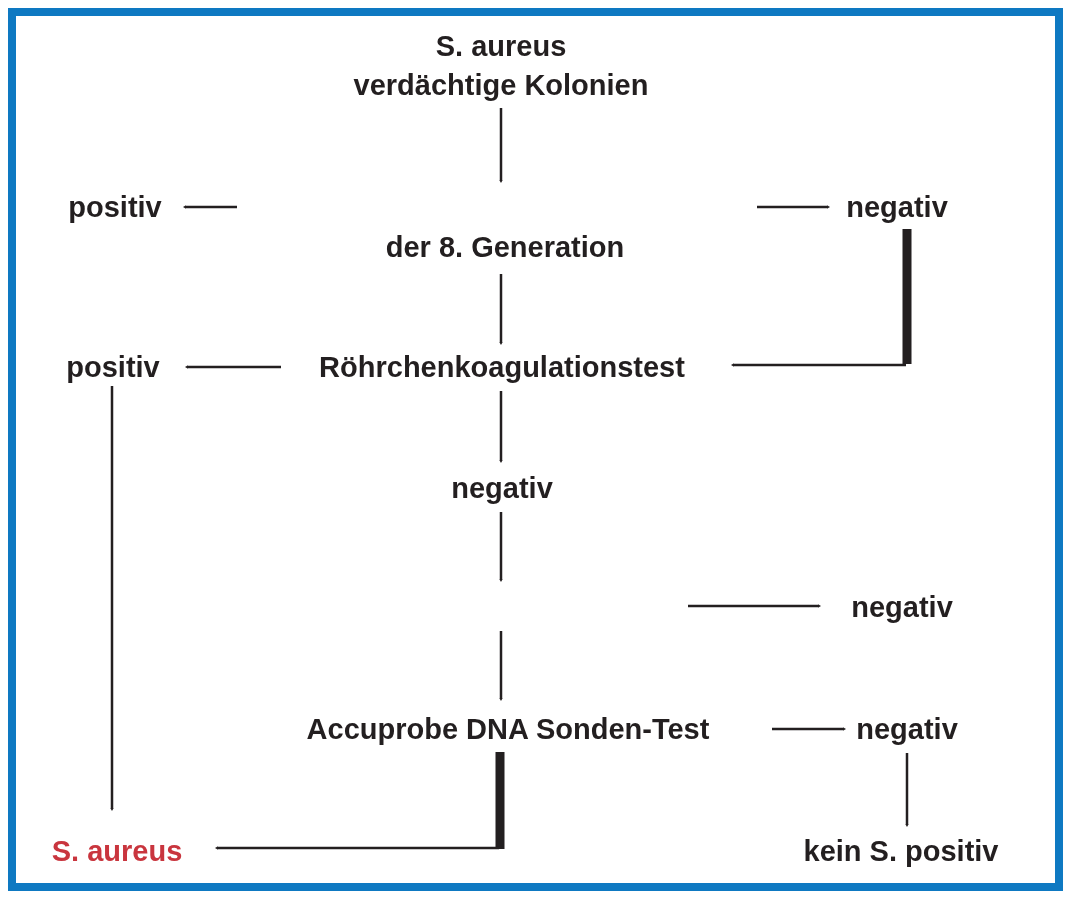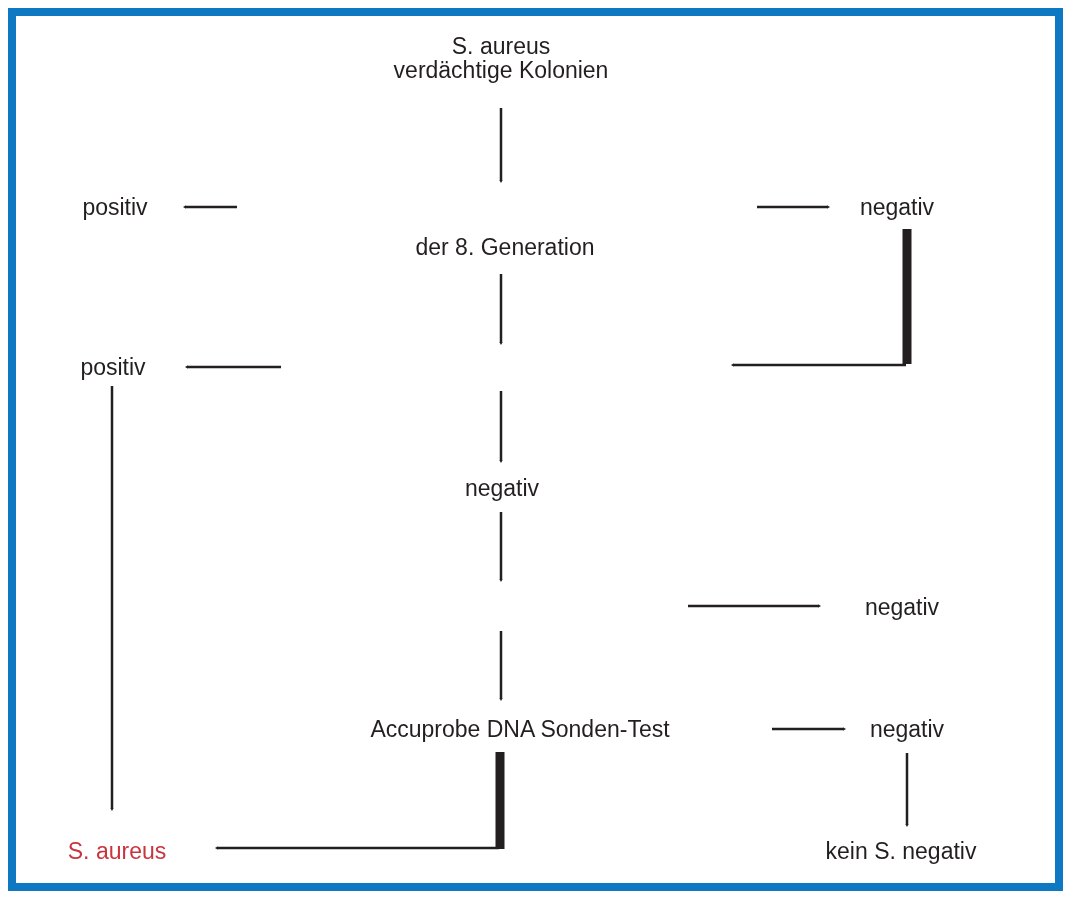--- a/index.html
+++ b/index.html
@@ -18,22 +18,22 @@
     pointer-events: none;
   }
   .arrows {
     position: absolute;
     left: 0; top: 0;
   }
   .label {
     position: absolute;
     transform: translate(-50%, -50%);
     white-space: nowrap;
-    font-weight: normal;
-    font-size: 23px;
+    font-weight: bold;
+    font-size: 29px;
     color: #231f20;
     line-height: 1.1;
   }
   .label.red { color: #c9353e; }
 </style>
 </head>
 <body>
 
 <div class="stage">
 
@@ -73,30 +73,31 @@
     <line x1="500" y1="752" x2="500" y2="849" stroke="#231f20" stroke-width="9"></line>
 
     <line x1="499" y1="848" x2="218" y2="848" stroke="#231f20" stroke-width="2.5" marker-end="url(#chev)"></line>
 
     <line x1="907" y1="753" x2="907" y2="824" stroke="#231f20" stroke-width="2.5" marker-end="url(#chev)"></line>
 
     <line x1="112" y1="386" x2="112" y2="808" stroke="#231f20" stroke-width="2.5" marker-end="url(#chev)"></line>
   </svg>
 
   <div class="label" style="left:501px; top:47px">S. aureus</div>
-  <div class="label" style="left:501px; top:71px">verdächtige Kolonien</div>
+  <div class="label" style="left:501px; top:86px">verdächtige Kolonien</div>
 
   <div class="label" style="left:115px; top:208px">positiv</div>
   <div class="label" style="left:505px; top:248px">der 8. Generation</div>
   <div class="label" style="left:897px; top:208px">negativ</div>
 
   <div class="label" style="left:113px; top:368px">positiv</div>
+  <div class="label" style="left:502px; top:368px">Röhrchenkoagulationstest</div>
   <div class="label" style="left:502px; top:489px">negativ</div>
 
   <div class="label" style="left:902px; top:608px">negativ</div>
 
-  <div class="label" style="left:520px; top:730px">Accuprobe DNA Sonden-Test</div>
+  <div class="label" style="left:508px; top:730px">Accuprobe DNA Sonden-Test</div>
   <div class="label" style="left:907px; top:730px">negativ</div>
 
   <div class="label red" style="left:117px; top:852px">S. aureus</div>
-  <div class="label" style="left:901px; top:852px">kein S. negativ</div>
+  <div class="label" style="left:901px; top:852px">kein S. positiv</div>
 
 </div>
 
 </body></html>

